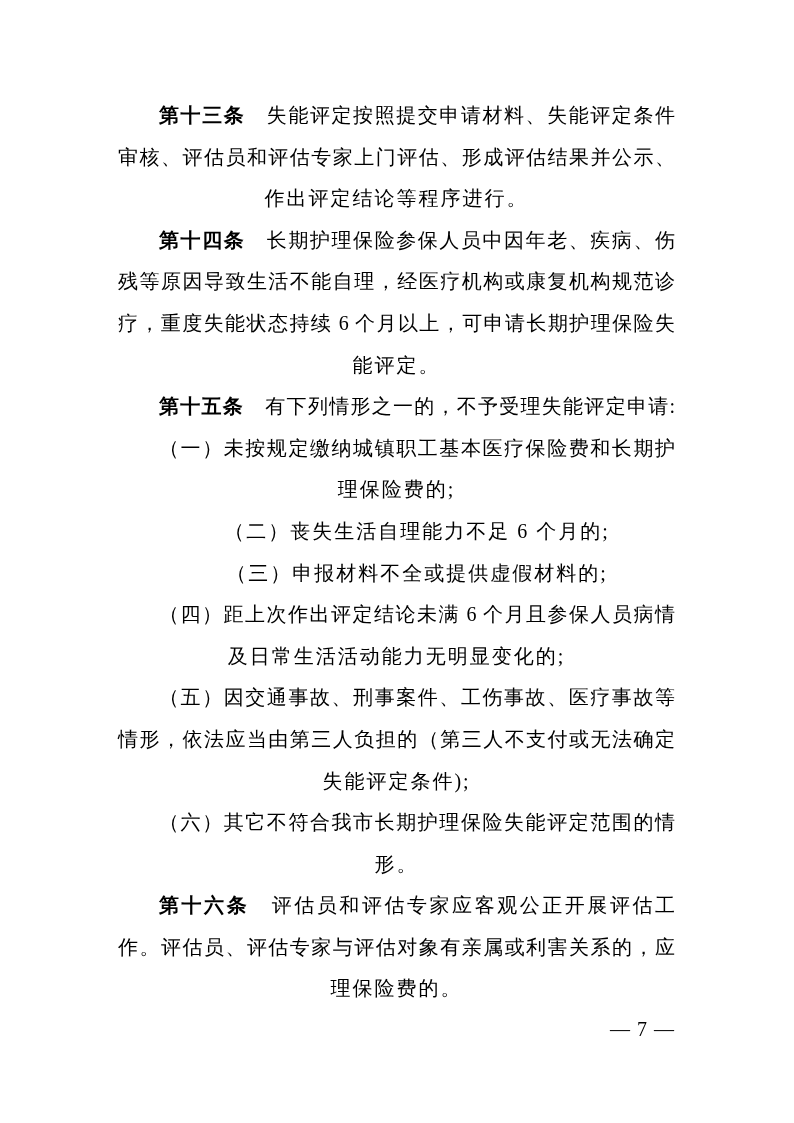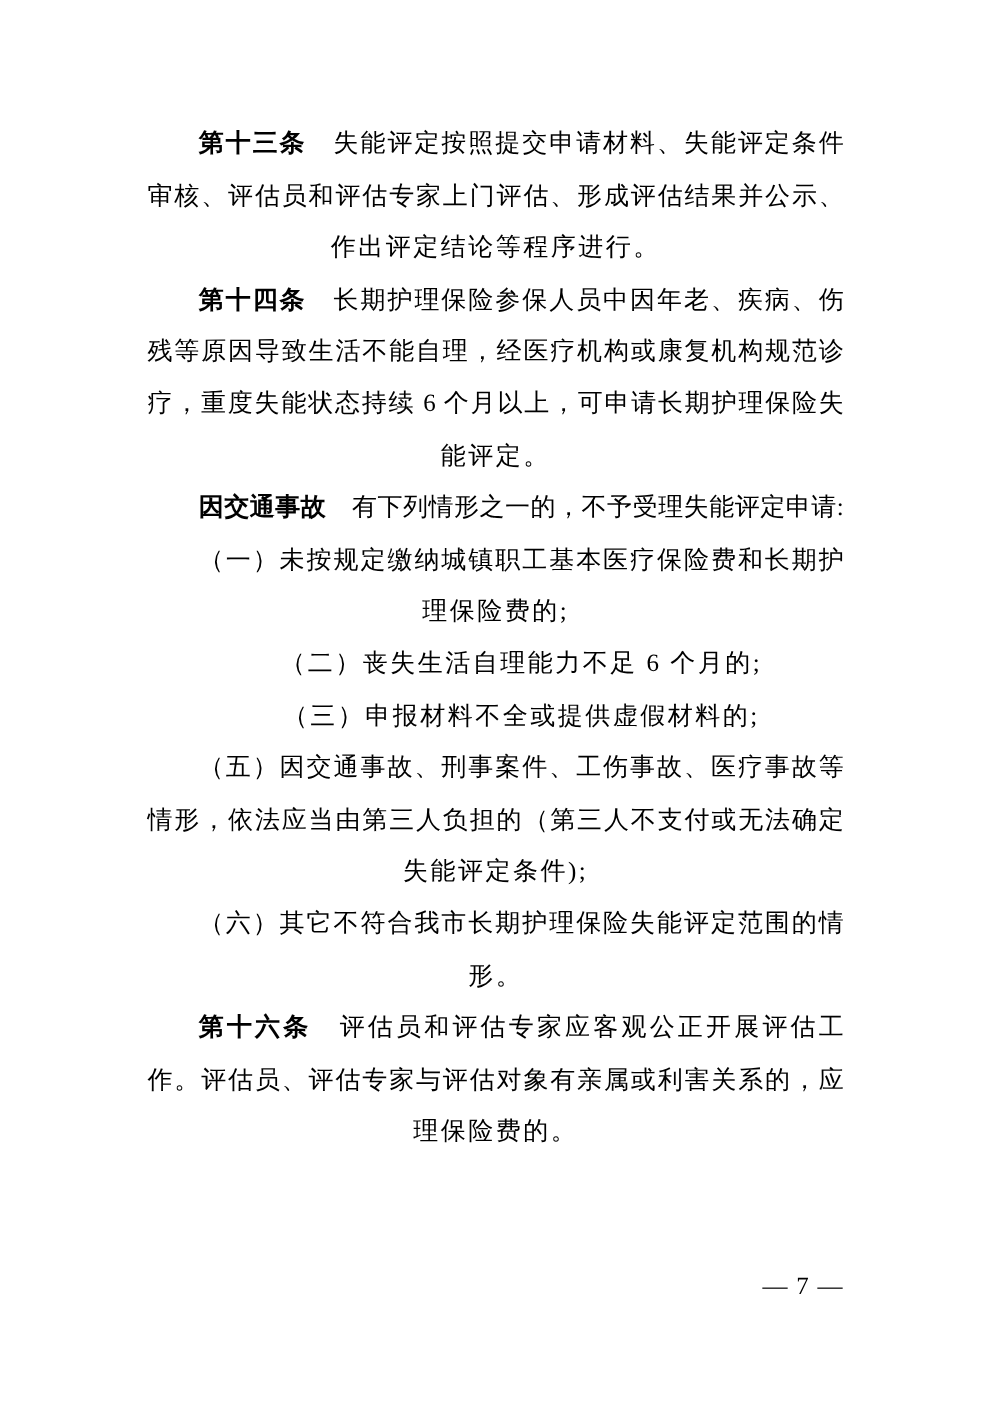--- a/index.html
+++ b/index.html
@@ -61,31 +61,35 @@
       <div class="line j"><span>审核、评估员和评估专家上门评估、形成评估结果并公示、</span></div>
       <div class="line"><span>作出评定结论等程序进行。</span></div>
     </div>
     <div>
       <div class="line j ind"><b>第十四条</b><span>　长期护理保险参保人员中因年老、疾病、伤</span></div>
       <div class="line j"><span>残等原因导致生活不能自理，经医疗机构或康复机构规范诊</span></div>
       <div class="line j"><span>疗，重度失能状态持续 6 个月以上，可申请长期护理保险失</span></div>
       <div class="line"><span>能评定。</span></div>
     </div>
     <div>
-      <div class="line j ind"><b>因交通事故</b><span>　有下列情形之一的，不予受理失能评定申请:</span></div>
+      <div class="line j ind"><b>第十五条</b><span>　有下列情形之一的，不予受理失能评定申请:</span></div>
     </div>
     <div>
       <div class="line j ind"><span>（一）未按规定缴纳城镇职工基本医疗保险费和长期护</span></div>
       <div class="line"><span>理保险费的;</span></div>
     </div>
     <div>
       <div class="line ind"><span>（二）丧失生活自理能力不足 6 个月的;</span></div>
     </div>
     <div>
       <div class="line ind"><span>（三）申报材料不全或提供虚假材料的;</span></div>
+    </div>
+    <div>
+      <div class="line j ind"><span>（四）距上次作出评定结论未满 6 个月且参保人员病情</span></div>
+      <div class="line"><span>及日常生活活动能力无明显变化的;</span></div>
     </div>
     <div>
       <div class="line j ind"><span>（五）因交通事故、刑事案件、工伤事故、医疗事故等</span></div>
       <div class="line j"><span>情形，依法应当由第三人负担的（第三人不支付或无法确定</span></div>
       <div class="line"><span>失能评定条件);</span></div>
     </div>
     <div>
       <div class="line j ind"><span>（六）其它不符合我市长期护理保险失能评定范围的情</span></div>
       <div class="line"><span>形。</span></div>
     </div>

